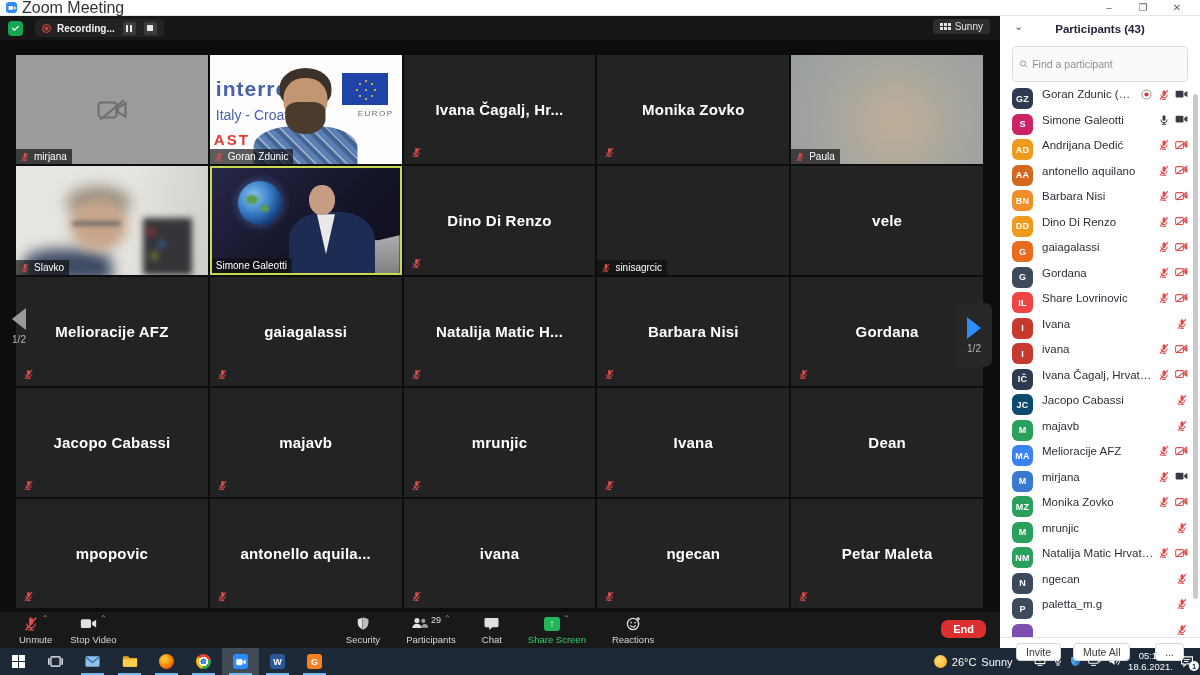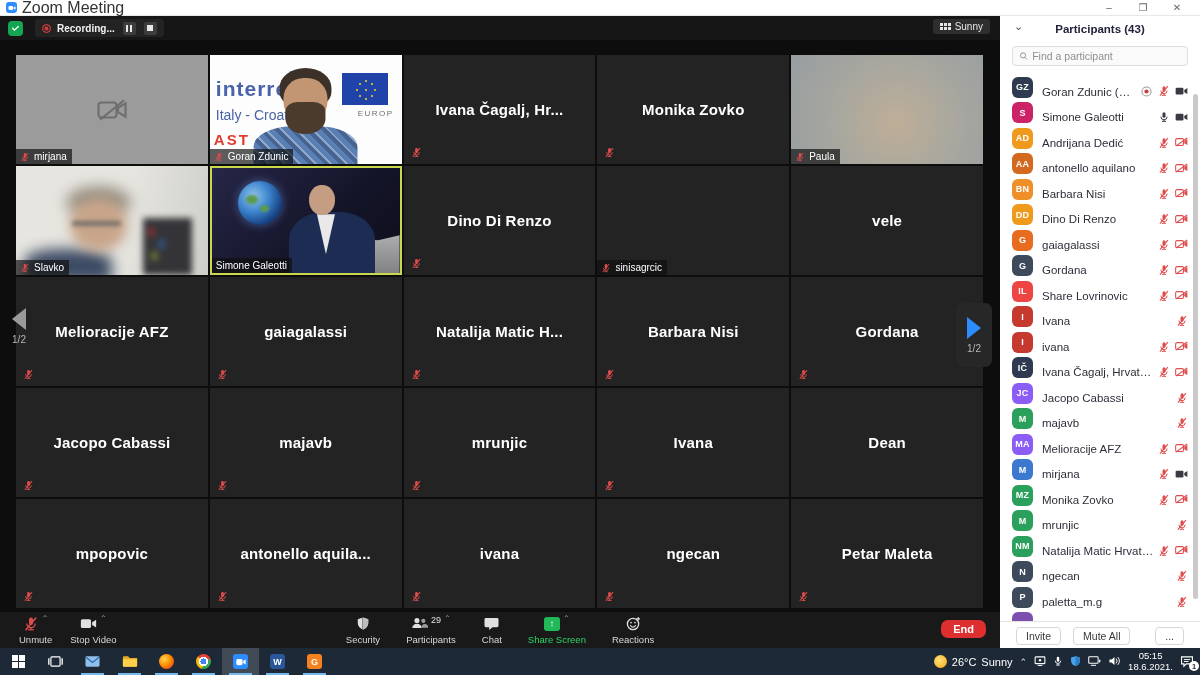--- a/index.html
+++ b/index.html
@@ -126,27 +126,27 @@
             align-items:center; justify-content:center; }
   .end-btn { position:absolute; right:14px; top:8px; background:#dd2f2f; color:#fff; font-size:11px;
              font-weight:700; border-radius:7px; padding:3px 12px; cursor:default;}
 
   
   .panel { width:200px; background:#fff; display:flex; flex-direction:column; position:relative; }
   .panel-header { height:26px; display:flex; align-items:center; justify-content:center; position:relative; flex:0 0 auto;}
   .panel-header .chev { position:absolute; left:14px; top:4px; color:#555; font-size:11px;}
   .panel-title { font-size:11.5px; font-weight:700; color:#23233a; }
   .searchwrap { padding:4px 12px 6px; flex:0 0 auto;}
-  .searchbox { height:20px; border:1px solid #ddd; background:#fafafa; border-radius:4px;
+  .searchbox { height:36px; border:1px solid #ddd; background:#fafafa; border-radius:4px;
                display:flex; align-items:center; padding:0 6px; gap:4px;}
   .searchbox input { border:none; outline:none; background:transparent; font-size:10.5px; width:100%;
                      font-family:"Liberation Sans",sans-serif; color:#333;}
   .searchbox input::placeholder { color:#8f8f8f; }
   .plist { height:549px; overflow:hidden; flex:0 0 auto; }
-  .prow { height:25.5px; display:flex; align-items:flex-end; padding:0 12px 0 12px; }
+  .prow { height:25.5px; display:flex; align-items:flex-start; padding:0 12px 0 12px; }
   .avatar { width:21px; height:21px; border-radius:6px; color:#fff; font-size:9px; font-weight:700;
             display:flex; align-items:center; justify-content:center; flex:0 0 auto; letter-spacing:.2px;}
   .pname { font-size:11.5px; color:#2e2e3a; margin-left:9px; white-space:nowrap; overflow:hidden;
            text-overflow:ellipsis; flex:1 1 auto;}
   .picons { display:flex; align-items:center; gap:5px; margin-left:4px; flex:0 0 auto;}
   .scrollthumb { position:absolute; right:2px; top:78px; width:5px; height:505px;
                  background:#c9c9c9; border-radius:3px;}
   .panel-footer { margin-top:auto; border-top:1px solid #e4e4e4; height:28px; display:flex;
                   align-items:center; gap:12px; padding:0 16px; flex:0 0 auto;}
   .pf-btn { border:1px solid #d6d6d6; background:#fff; border-radius:4px; font-size:10.5px;
@@ -932,21 +932,21 @@
               <span>
                 <svg width="13" height="10.14" viewBox="0 0 16 12" style="display:block">
     <rect x="0.8" y="1.8" width="9.6" height="8.4" rx="1.5" stroke="#e04c4c" stroke-width="1.3" fill="none"></rect>
     <path d="M11.4 4.6L15.2 2.3v7.4l-3.8-2.3z" fill="#e04c4c"></path>
     <line x1="1" y1="11" x2="15" y2="1" stroke="#e04c4c" stroke-width="1.5"></line>
                 </svg>
               </span>
             </span>
           </div>
           <div class="prow">
-            <span class="avatar" style="background:#8b5cf6">JC</span>
+            <span class="avatar" style="background:#0c4a6e">JC</span>
             <span class="pname">Jacopo Cabassi</span>
             <span class="picons">
               <span>
                 <svg width="12" height="12" viewBox="0 0 16 16" style="display:block">
     <rect x="6" y="1.5" width="4" height="7.5" rx="2" fill="#e04c4c"></rect>
     <path d="M3.8 7.5a4.2 4.2 0 0 0 8.4 0" stroke="#e04c4c" stroke-width="1.3" fill="none"></path>
     <line x1="8" y1="11.6" x2="8" y2="13.4" stroke="#e04c4c" stroke-width="1.3"></line>
     <line x1="5.2" y1="13.8" x2="10.8" y2="13.8" stroke="#e04c4c" stroke-width="1.3"></line>
     <line x1="2.6" y1="14.2" x2="13.2" y2="1.6" stroke="#e04c4c" stroke-width="1.5"></line>
                 </svg>
@@ -962,21 +962,21 @@
     <rect x="6" y="1.5" width="4" height="7.5" rx="2" fill="#e04c4c"></rect>
     <path d="M3.8 7.5a4.2 4.2 0 0 0 8.4 0" stroke="#e04c4c" stroke-width="1.3" fill="none"></path>
     <line x1="8" y1="11.6" x2="8" y2="13.4" stroke="#e04c4c" stroke-width="1.3"></line>
     <line x1="5.2" y1="13.8" x2="10.8" y2="13.8" stroke="#e04c4c" stroke-width="1.3"></line>
     <line x1="2.6" y1="14.2" x2="13.2" y2="1.6" stroke="#e04c4c" stroke-width="1.5"></line>
                 </svg>
               </span>
             </span>
           </div>
           <div class="prow">
-            <span class="avatar" style="background:#8b5cf6">MA</span>
+            <span class="avatar" style="background:#3b82f6">MA</span>
             <span class="pname">Melioracije AFZ</span>
             <span class="picons">
               <span>
                 <svg width="12" height="12" viewBox="0 0 16 16" style="display:block">
     <rect x="6" y="1.5" width="4" height="7.5" rx="2" fill="#e04c4c"></rect>
     <path d="M3.8 7.5a4.2 4.2 0 0 0 8.4 0" stroke="#e04c4c" stroke-width="1.3" fill="none"></path>
     <line x1="8" y1="11.6" x2="8" y2="13.4" stroke="#e04c4c" stroke-width="1.3"></line>
     <line x1="5.2" y1="13.8" x2="10.8" y2="13.8" stroke="#e04c4c" stroke-width="1.3"></line>
     <line x1="2.6" y1="14.2" x2="13.2" y2="1.6" stroke="#e04c4c" stroke-width="1.5"></line>
                 </svg>

